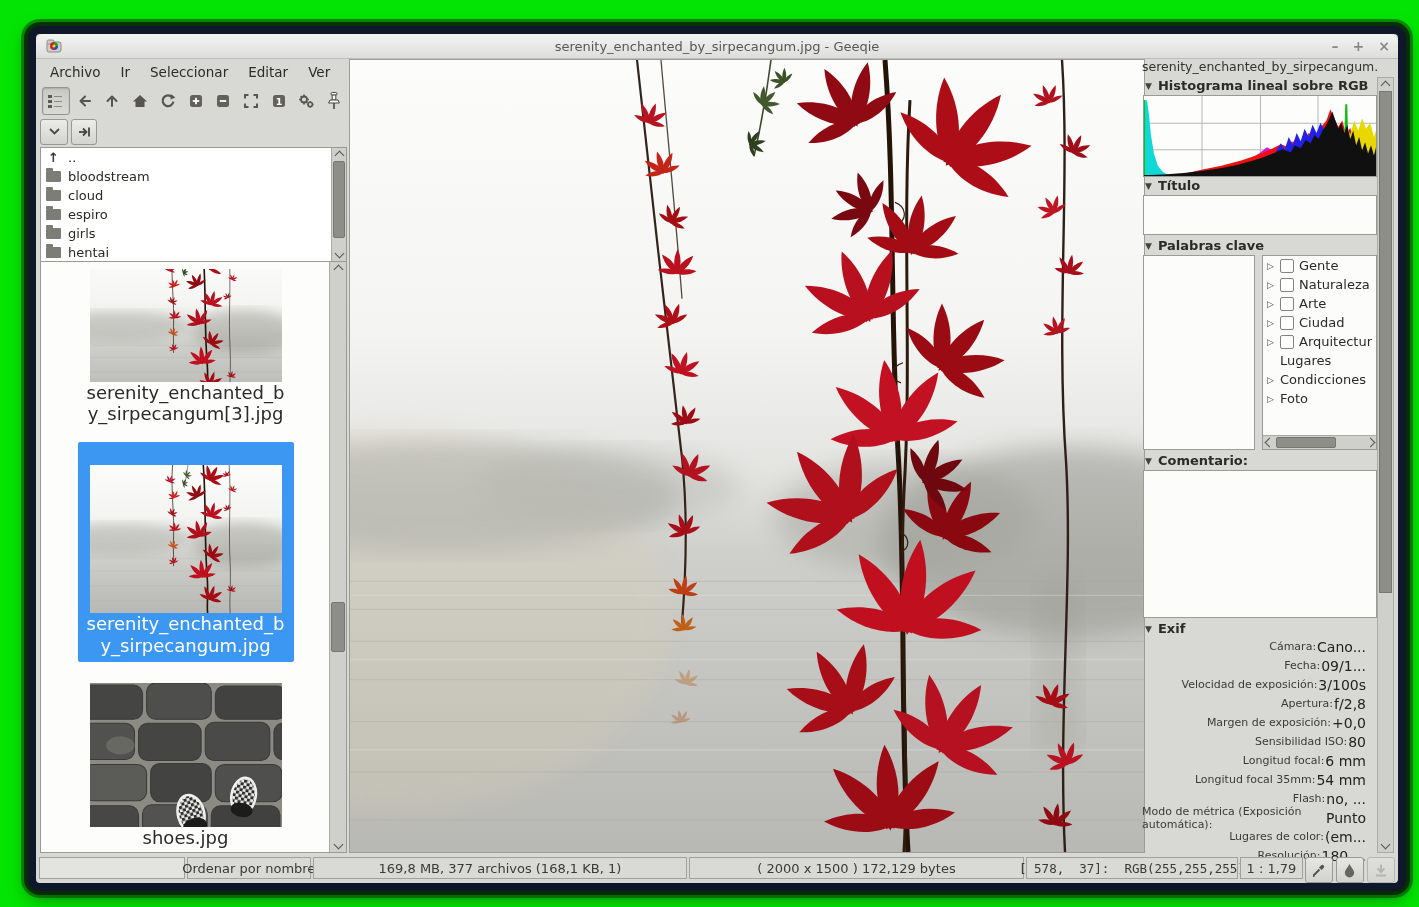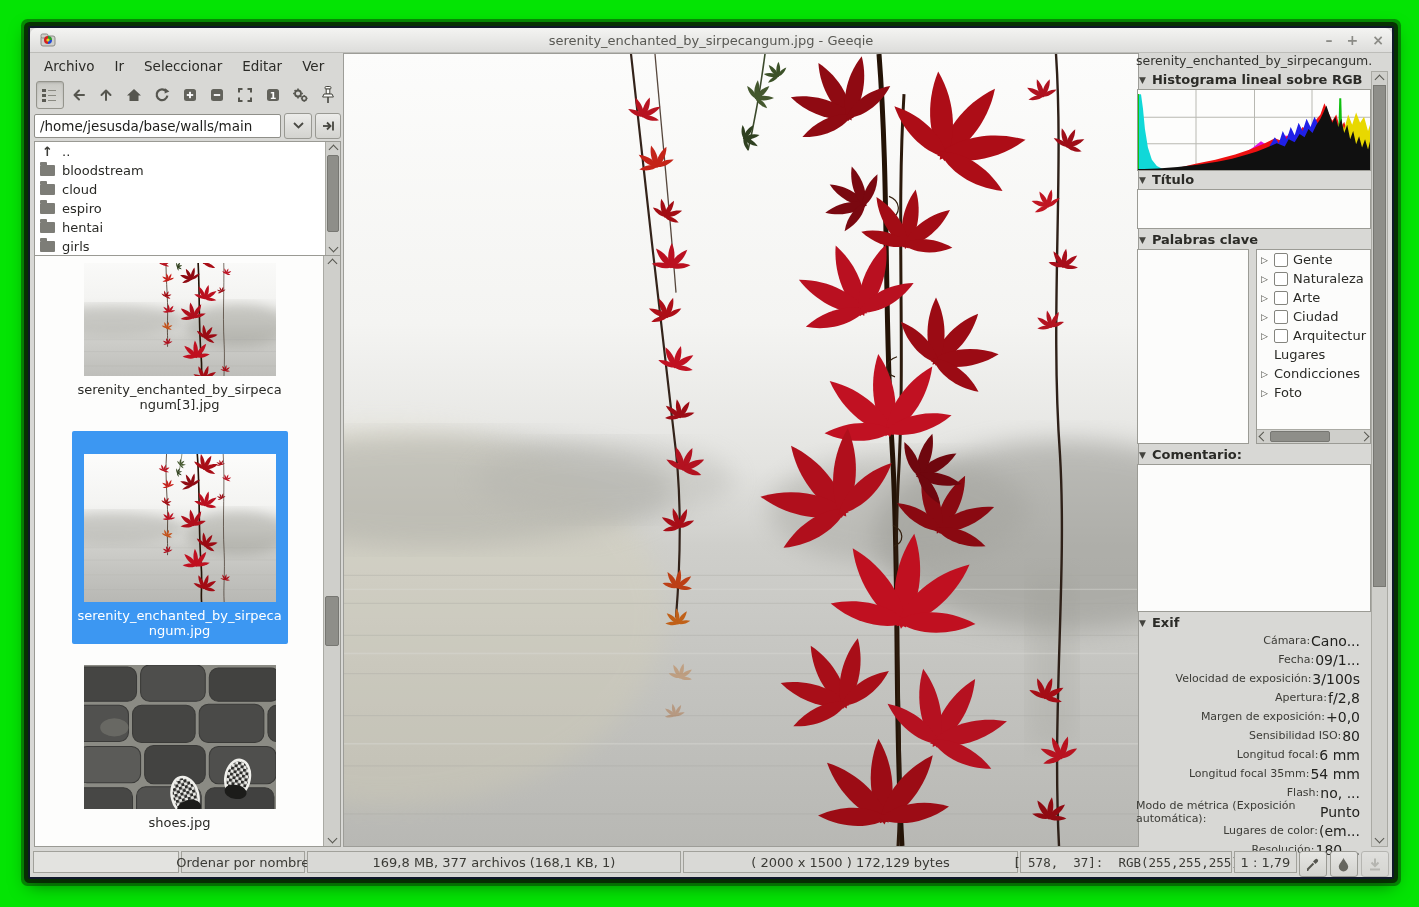--- a/index.html
+++ b/index.html
@@ -1,19 +1,19 @@
 <!DOCTYPE html>
 <html><head>
 <meta charset="utf-8">
 <style>
   html,body{margin:0;padding:0;background:#222;}
   .stage{position:relative;width:1419px;height:907px;background:#04e404;overflow:hidden;
          font-family:"DejaVu Sans","Liberation Sans",sans-serif;color:#2e2e2a;}
   .window{position:absolute;left:28px;top:26px;width:1362px;height:849px;background:#d8d8d5;
-          border:2px solid #0f172a;border-radius:2px;
+          border:8px solid #0f172a;border-radius:12px;
           box-shadow:0 0 0 4px rgba(8,30,4,.8),0 0 0 7px rgba(8,40,4,.45),0 6px 18px rgba(0,0,0,.5);}
   
   .titlebar{position:absolute;top:0;left:0;right:0;height:24px;border-radius:7px 7px 0 0;
             background:linear-gradient(#f4f4f2,#dddddb);border-bottom:1px solid #bdbdb9;
             display:flex;align-items:center;}
   .title{position:absolute;left:0;right:0;text-align:center;font-size:13px;color:#585853;}
   .appicon{position:absolute;left:10px;top:4px;}
   .winctl{position:absolute;right:8px;top:0;height:24px;display:flex;align-items:center;gap:14px;
           font-size:14px;color:#8b8b86;font-weight:bold;}
   .winctl span{cursor:default;line-height:1;}
@@ -43,21 +43,21 @@
   .folderlist{position:absolute;inset:0 14px 0 0;}
   .frow{height:19px;display:flex;align-items:center;padding-left:5px;gap:7px;font-size:13px;color:#2a2a26;}
   .folder-ic{width:15px;height:11px;background:#7d7d77;border-radius:1px;position:relative;flex:0 0 auto;}
   .folder-ic::before{content:"";position:absolute;left:0;top:-3px;width:7px;height:3px;background:#7d7d77;border-radius:1px 1px 0 0;}
   .uparrow{width:15px;text-align:center;font-weight:bold;color:#3c3c38;flex:0 0 auto;}
   .thumbpane{flex:1;background:#fdfdfc;border:1px solid #9a9a94;border-top:none;position:relative;overflow:hidden;}
   .thumbscroll{position:absolute;inset:2px 16px 0 0;}
   .thumb{width:208px;margin:0 auto 12px;padding:5px 4px 6px;border-radius:2px;text-align:center;}
   .thumb .imgbox{width:192px;margin:0 auto;background:#ccc;overflow:hidden;}
   .thumb .imgbox svg{display:block;width:100%;height:100%;}
-  .caption{margin-top:6px;font-size:13px;line-height:1.18;color:#2a2a26;word-break:break-all;}
+  .caption{font-size:18px;line-height:1.18;color:#2a2a26;word-break:break-all;}
   .thumb.selected{background:#3c97f2;}
   .thumb.selected .caption{color:#fff;}
   .thumb.selected .imgbox{margin-top:18px;}
   
   .vscroll{position:absolute;top:0;bottom:0;right:0;width:14px;background:#cfcfcb;border-left:1px solid #aaaaa4;}
   .vscroll .thumbbar{position:absolute;left:1px;right:1px;background:#8e8e89;border:1px solid #777772;border-radius:2px;}
   .sbarrow{position:absolute;left:0;right:0;height:12px;display:flex;align-items:center;justify-content:center;color:#55554f;font-size:8px;}
   .sbarrow.up{top:0;} .sbarrow.down{bottom:0;}
   .chev{width:6px;height:6px;border-right:1.6px solid #56564f;border-bottom:1.6px solid #56564f;}
   .chev.up{transform:rotate(-135deg);margin-top:3px;} .chev.down{transform:rotate(45deg);margin-bottom:3px;}
@@ -323,21 +323,20 @@
             <svg width="14" height="18" viewBox="0 0 14 18">
               <rect x="4" y="0.5" width="6" height="2.6" rx="1.2" fill="#fdfdfb" stroke="#46463f"></rect>
               <rect x="5.2" y="3" width="3.6" height="5" fill="#fdfdfb" stroke="#46463f"></rect>
               <path d="M3,8 h8 l1.4,3 h-10.8 z" fill="#fdfdfb" stroke="#46463f"></path>
               <line x1="7" y1="11" x2="7" y2="17" stroke="#46463f" stroke-width="1.6"></line>
             </svg>
           </span>
         </div>
 
         <div class="pathrow">
-          <div class="pathentry">/home/jesusda/base/walls/main</div>
           <span class="combo">
             <svg width="11" height="7" viewBox="0 0 11 7" fill="none" stroke="#4a4a44" stroke-width="1.8">
                 <polyline points="1,1 5.5,5.5 10,1"></polyline>
               </svg>
           </span>
           <span class="gobtn">
             <svg width="13" height="12" viewBox="0 0 13 12" fill="none" stroke="#46463f" stroke-width="1.8">
                 <path d="M1,6 H8"></path>
                 <polyline points="5,2.5 8.5,6 5,9.5"></polyline>
                 <line x1="11" y1="1.5" x2="11" y2="10.5"></line>
@@ -358,25 +357,25 @@
             <div class="frow">
               <span class="folder-ic"></span>
               <span>cloud</span>
             </div>
             <div class="frow">
               <span class="folder-ic"></span>
               <span>espiro</span>
             </div>
             <div class="frow">
               <span class="folder-ic"></span>
-              <span>hentai</span>
+              <span>girls</span>
             </div>
             <div class="frow">
               <span class="folder-ic"></span>
-              <span>girls</span>
+              <span>hentai</span>
             </div>
           </div>
           <div class="vscroll">
             <span class="sbarrow up">
                 <span class="chev up"></span>
               </span>
             <span class="sbarrow down">
                 <span class="chev down"></span>
               </span>
             <span class="thumbbar" style="top:13px;height:75px;"></span>

